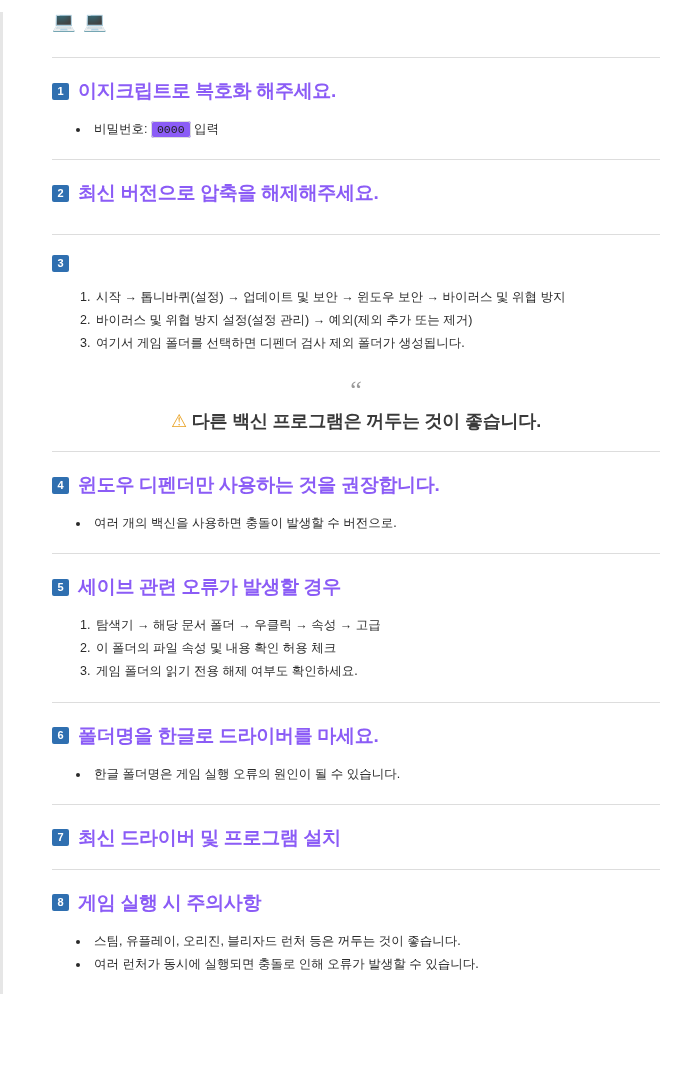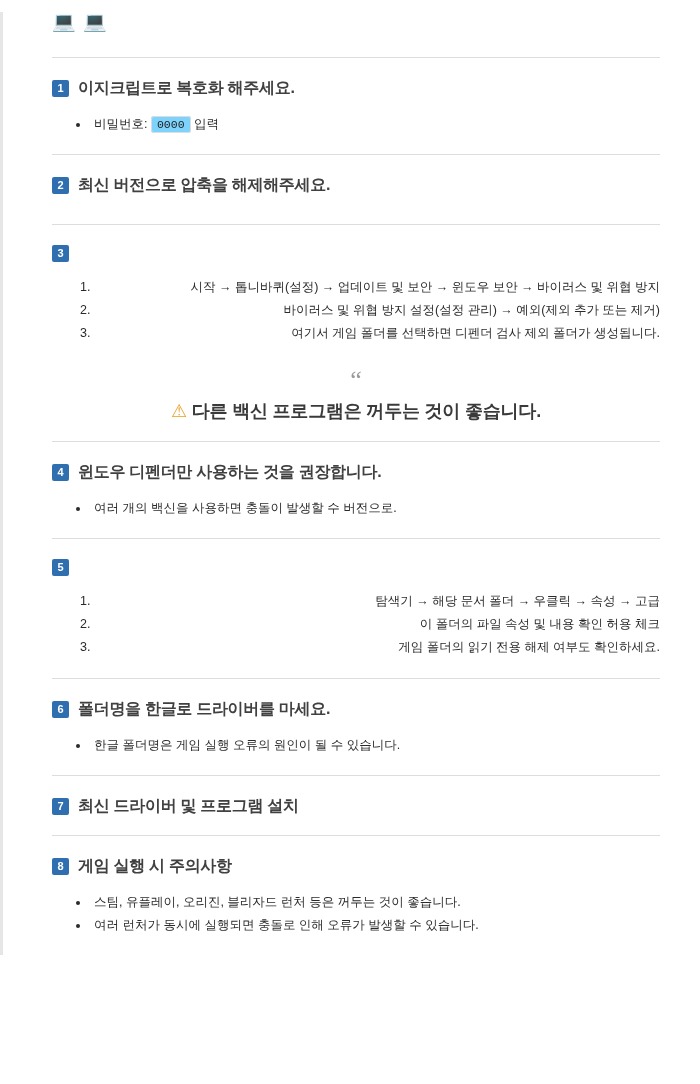--- a/index.html
+++ b/index.html
@@ -71,50 +71,50 @@
     height: 17px;
     background: #2f6fb0;
     color: #ffffff;
     font-size: 11px;
     font-weight: bold;
     border-radius: 2px;
     flex: 0 0 auto;
     line-height: 1;
   }
   .section-title {
-    font-size: 16px;
-    font-weight: bold;
-    color: #404040;
+    font-size: 19px;
+    font-weight: bold;
+    color: #8b5cf6;
     letter-spacing: -0.3px;
   }
   .section-sep {
     border: none;
     border-top: 1px solid #dddddd;
     margin: 18px 0 0 0;
   }
 
   
   ul.bullets, ol.steps {
     margin: 14px 0 0 0;
     padding-left: 38px;
     font-size: 12.5px;
     color: #2a2a2a;
     line-height: 1.85;
   }
   ul.bullets { list-style: disc; }
   ol.steps { list-style: decimal; padding-left: 42px; }
   ul.bullets li::marker { font-size: 12px; }
-  ol.steps li { padding-left: 2px; text-align: right; }
+  ol.steps li { padding-left: 2px; }
   ul.bullets li { padding-left: 4px; }
 
   strong.hl { font-weight: bold; color: #1a1a1a; }
 
   code.kbd {
     font-family: "Liberation Mono", "DejaVu Sans Mono", monospace;
-    background: #7dd3fc;
+    background: #8b5cf6;
     border: 1px solid #dddddd;
     border-radius: 3px;
     font-size: 11.5px;
     padding: 1px 5px;
     color: #222222;
   }
 
   
   .quote-block {
     margin: 26px 0 6px 0;
@@ -191,20 +191,21 @@
       </div>
       <ul class="bullets">
         <li>여러 개의 백신을 사용하면 충돌이 발생할 수 버전으로.</li>
       </ul>
       <hr class="section-sep">
     </section>
 
     <section class="section">
       <div class="section-head">
         <span class="num-badge">5</span>
+        <span class="section-title">세이브 관련 오류가 발생할 경우</span>
       </div>
       <ol class="steps">
         <li>탐색기 → 해당 문서 폴더 → 우클릭 → 속성 → 고급</li>
         <li>이 폴더의 파일 속성 및 내용 확인 허용 체크</li>
         <li>게임 폴더의 읽기 전용 해제 여부도 확인하세요.</li>
       </ol>
       <hr class="section-sep">
     </section>
 
     <section class="section">

